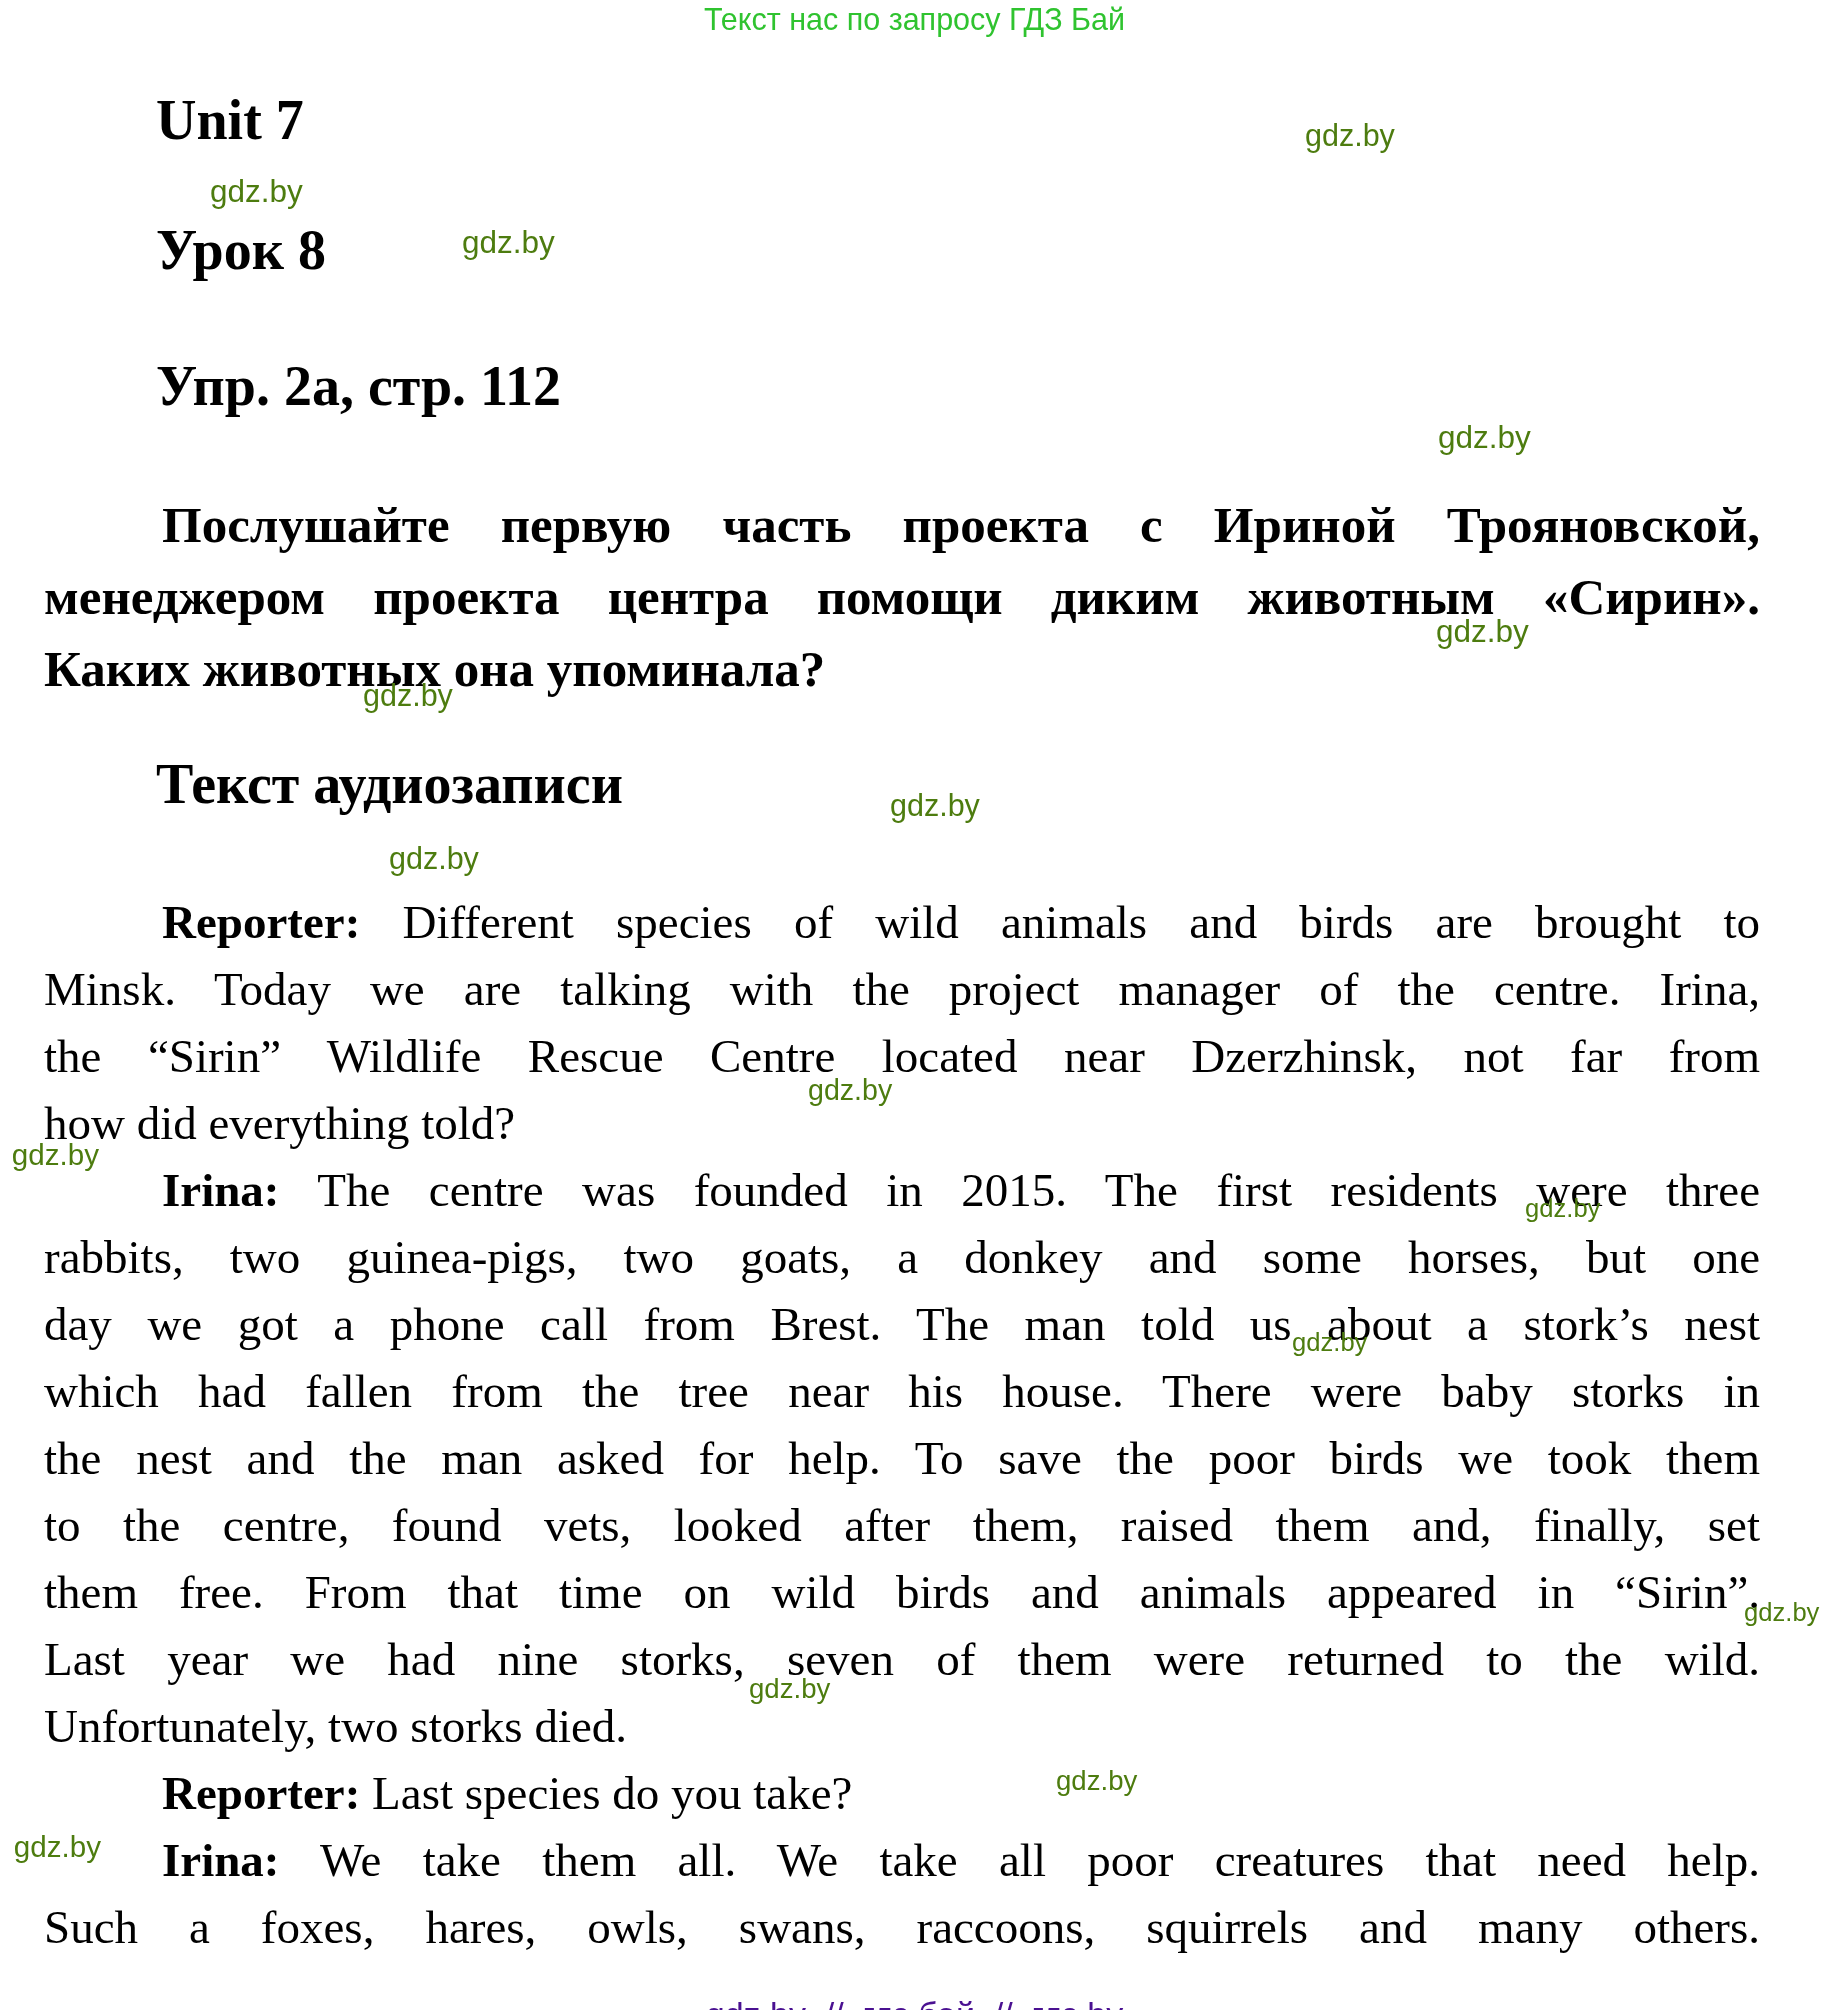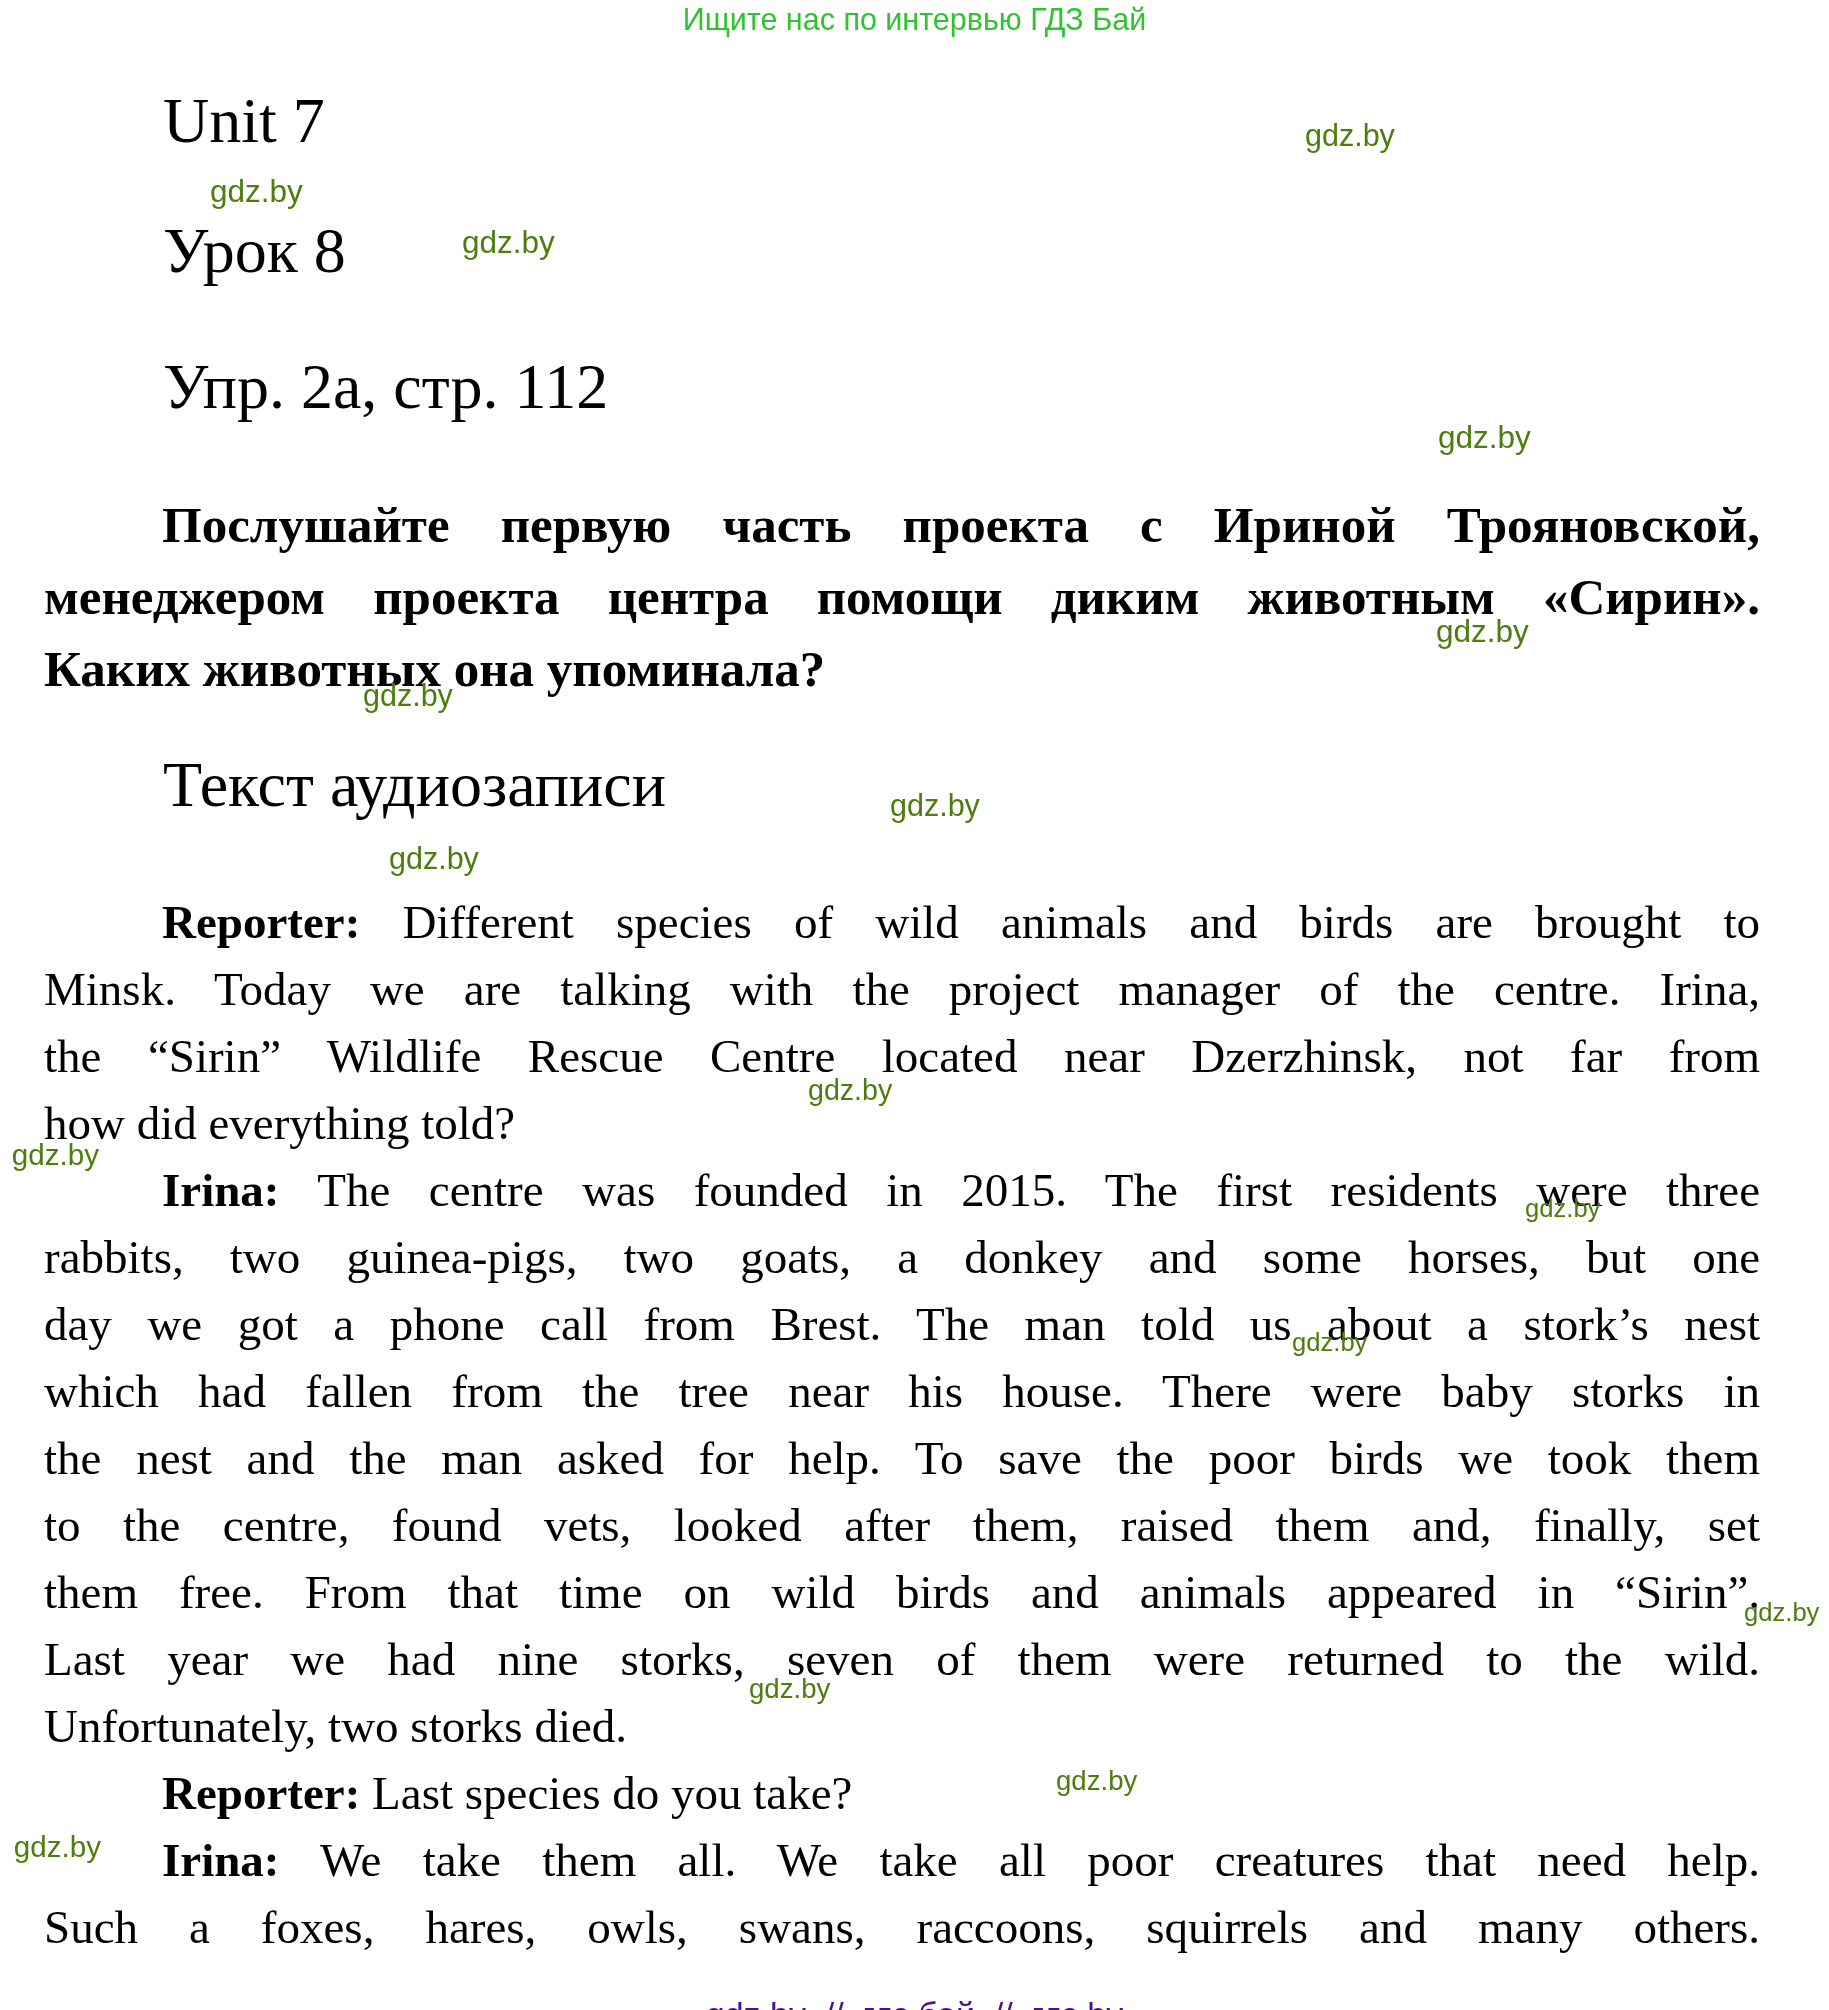--- a/index.html
+++ b/index.html
@@ -20,23 +20,23 @@
     text-align: center;
     font-family: "Liberation Sans", "DejaVu Sans", sans-serif;
     font-size: 30.5px;
     font-weight: 500;
     color: #2fc32f;
   }
 
   
   .heading {
     position: absolute;
-    left: 163px;
-    font-weight: normal;
-    font-size: 64px;
+    left: 156px;
+    font-weight: bold;
+    font-size: 56px;
     line-height: 59px;
     white-space: nowrap;
   }
   #unit-title       { top: 91px;  }
   #lesson-title     { top: 221px; }
   #exercise-title   { top: 357px; }
   #transcript-title { top: 755px; }
 
   
   .task-block {
@@ -89,21 +89,21 @@
     color: #4a1191;
     white-space: pre;
     margin-top: 28px;
   }
 </style>
 </head>
 <body>
 
 <div class="page">
 
-  <div class="banner">Ищите нас по интервью ГДЗ Бай</div>
+  <div class="banner">Текст нас по запросу ГДЗ Бай</div>
 
   <div class="heading" id="unit-title">Unit 7</div>
   <div class="heading" id="lesson-title">Урок 8</div>
   <div class="heading" id="exercise-title">Упр. 2а, стр. 112</div>
 
   <div class="task-block">
     <div class="task-line justify indent">Послушайте первую часть проекта с Ириной Трояновской,</div>
     <div class="task-line justify">менеджером проекта центра помощи диким животным «Сирин».</div>
     <div class="task-line">Каких животных она упоминала?</div>
   </div>

